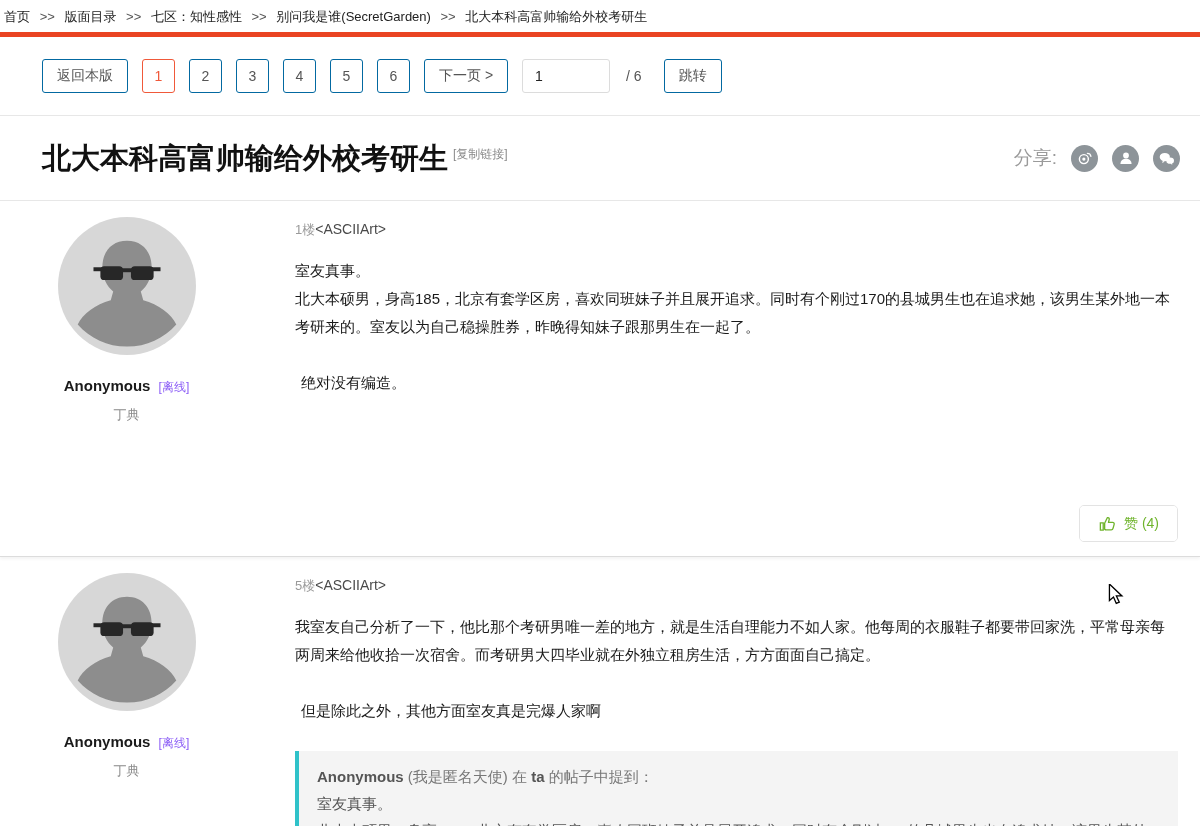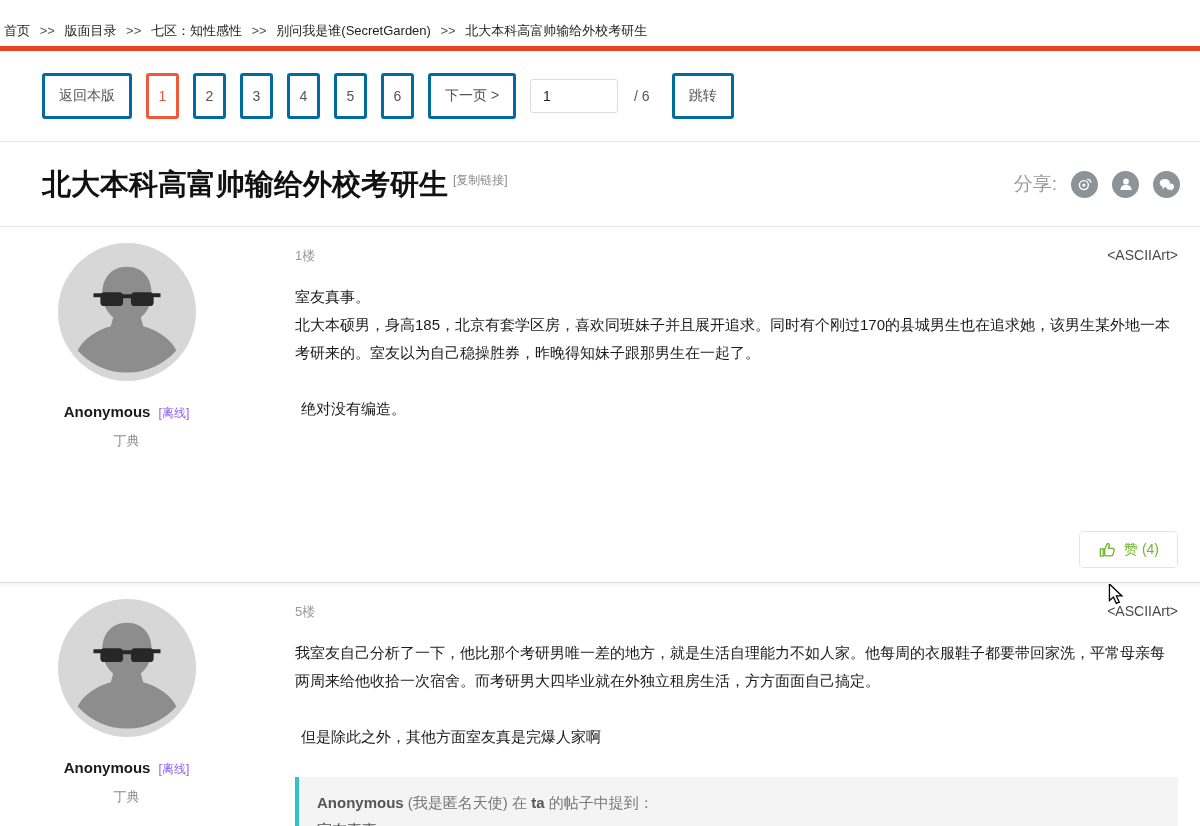--- a/index.html
+++ b/index.html
@@ -1,29 +1,29 @@
 <!DOCTYPE html>
 <html><head>
 <meta charset="utf-8">
 <style>
   * { box-sizing: border-box; margin: 0; padding: 0; }
   html, body { width: 1200px; height: 826px; overflow: hidden; background: #fff;
     font-family: "Liberation Sans", "DejaVu Sans", sans-serif; color: #222; position: relative; }
 
   
-  .breadcrumb { padding: 22px 10px 6px 4px; font-size: 13px; color: #222; }
+  .breadcrumb { padding: 8px 10px 6px 4px; font-size: 13px; color: #222; }
   .breadcrumb .crumb { cursor: pointer; }
   .breadcrumb .sep { color: #555; margin: 0 6px; }
   .red-bar { height: 5px; background: #ea4422; }
 
   
   .toolbar { display: flex; align-items: center; gap: 14px; padding: 22px 0 22px 42px;
     border-bottom: 1px solid #e7e7e7; }
-  .btn { display: inline-flex; align-items: center; justify-content: center; height: 46px;
-    border: 3px solid #0369a1; border-radius: 3px; background: #fff; color: #555;
+  .btn { display: inline-flex; align-items: center; justify-content: center; height: 34px;
+    border: 1px solid #0369a1; border-radius: 3px; background: #fff; color: #555;
     font-size: 14px; padding: 0 14px; cursor: pointer; user-select: none; }
   .page-btn { min-width: 33px; padding: 0; }
   .page-btn.active { border-color: #f0593a; color: #f0593a; }
   .jump-input { width: 88px; height: 34px; border: 1px solid #dcdcdc; border-radius: 3px;
     padding: 0 12px; font-size: 14px; color: #222; outline: none; }
   .total-label { color: #555; font-size: 14px; margin: 0 8px 0 2px; }
 
   
   .title-row { display: flex; align-items: center; padding: 24px 20px 24px 42px;
     border-bottom: 1px solid #e7e7e7; }
@@ -42,21 +42,21 @@
   .author-col { width: 253px; flex: none; display: flex; flex-direction: column;
     align-items: center; padding-top: 16px; }
   .avatar { width: 138px; height: 138px; }
   .author-line { margin-top: 22px; font-size: 15px; color: #1a1a1a; }
   .author-name { font-weight: bold; }
   .author-status { font-weight: normal; font-size: 12px; color: #8b5cf6; margin-left: 4px; }
   .author-badge { margin-top: 10px; font-size: 13px; color: #8a8a8a; }
 
   .content-col { flex: 1; display: flex; flex-direction: column;
     padding: 20px 22px 0 42px; position: relative; }
-  .post-meta { display: flex; justify-content: space-between; align-items: baseline; }
+  .post-meta { display: flex; justify-content: flex-start; align-items: baseline; }
   .floor-label { font-size: 13px; color: #9a9a9a; }
   .tag-label { font-size: 14px; color: #4a4a4a; }
   .post-body { margin-top: 18px; font-size: 15px; color: #1a1a1a; line-height: 28px; }
   .closing-line { margin-top: 28px; font-size: 15px; color: #1a1a1a; line-height: 28px; margin-left: 6px; }
 
   
   .vote-row { margin-top: auto; margin-bottom: 14px; display: flex; justify-content: flex-end; text-align: right; }
   .vote-box { display: flex; border: 1px solid #e3e3e3; border-radius: 5px; overflow: hidden; background: #fff; }
   .vote-btn { display: inline-flex; align-items: center; gap: 7px; padding: 8px 18px;
     font-size: 14px; cursor: pointer; background: #fff; }

